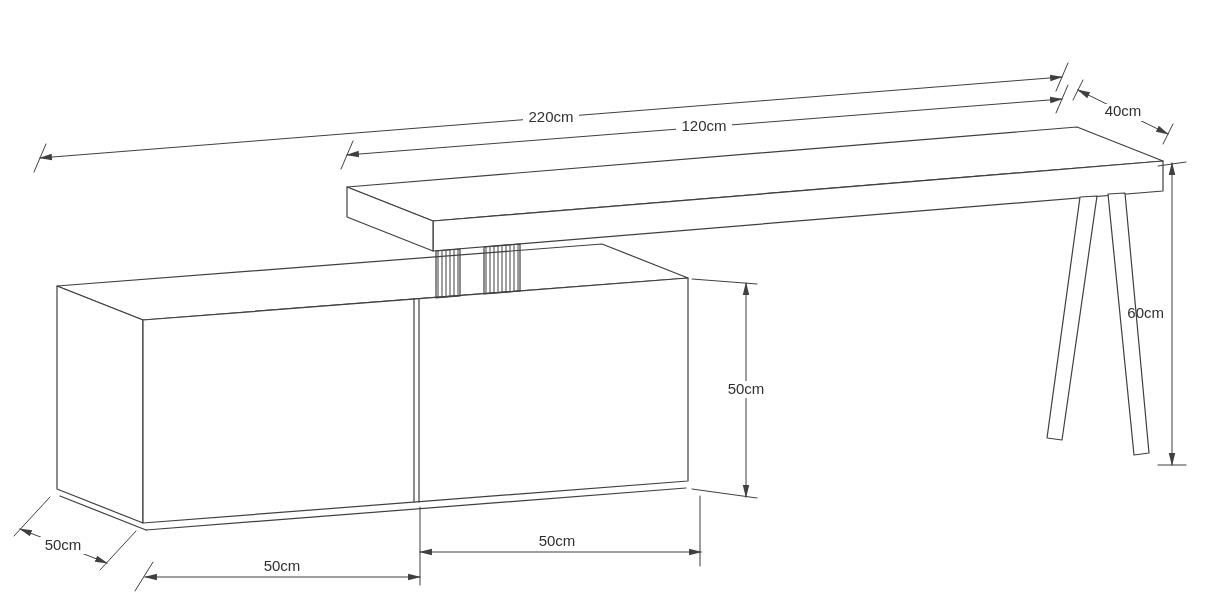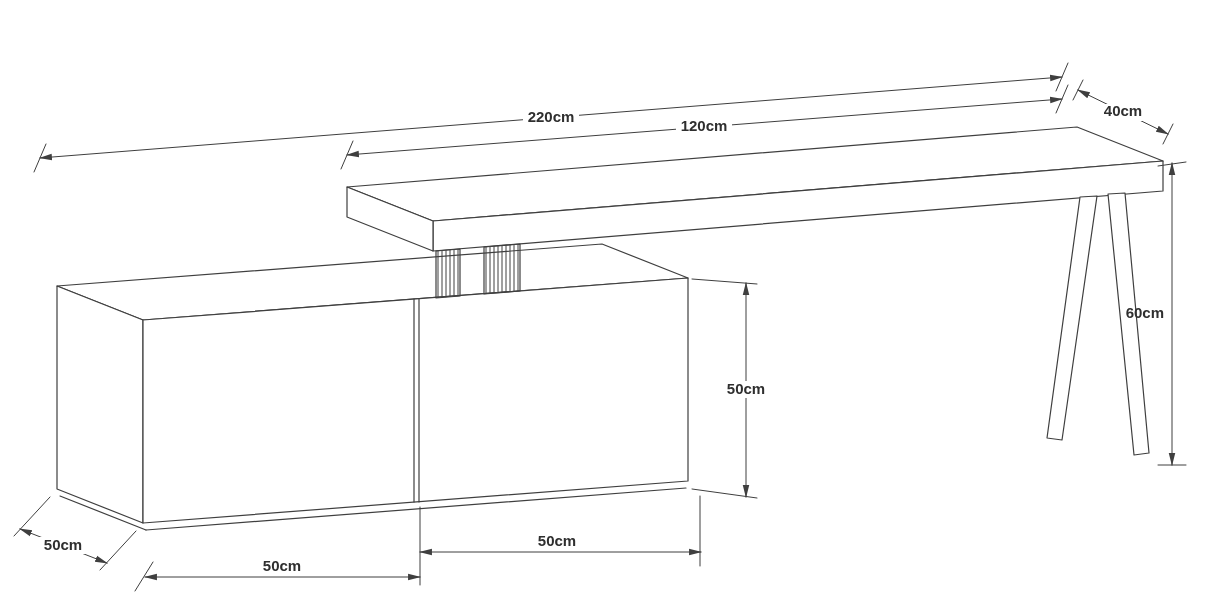--- a/index.html
+++ b/index.html
@@ -7,21 +7,20 @@
     padding: 0;
     background: #ffffff;
     font-family: "Liberation Sans", sans-serif;
   }
   .canvas {
     position: relative;
     width: 1219px;
     height: 615px;
     background: #ffffff;
     overflow: hidden;
-    font-weight: bold;
   }
   svg { display: block; }
   .obj {
     fill: #ffffff;
     stroke: #3f3f3f;
     stroke-width: 1.2;
     stroke-linejoin: round;
   }
   .objline {
     fill: none;

